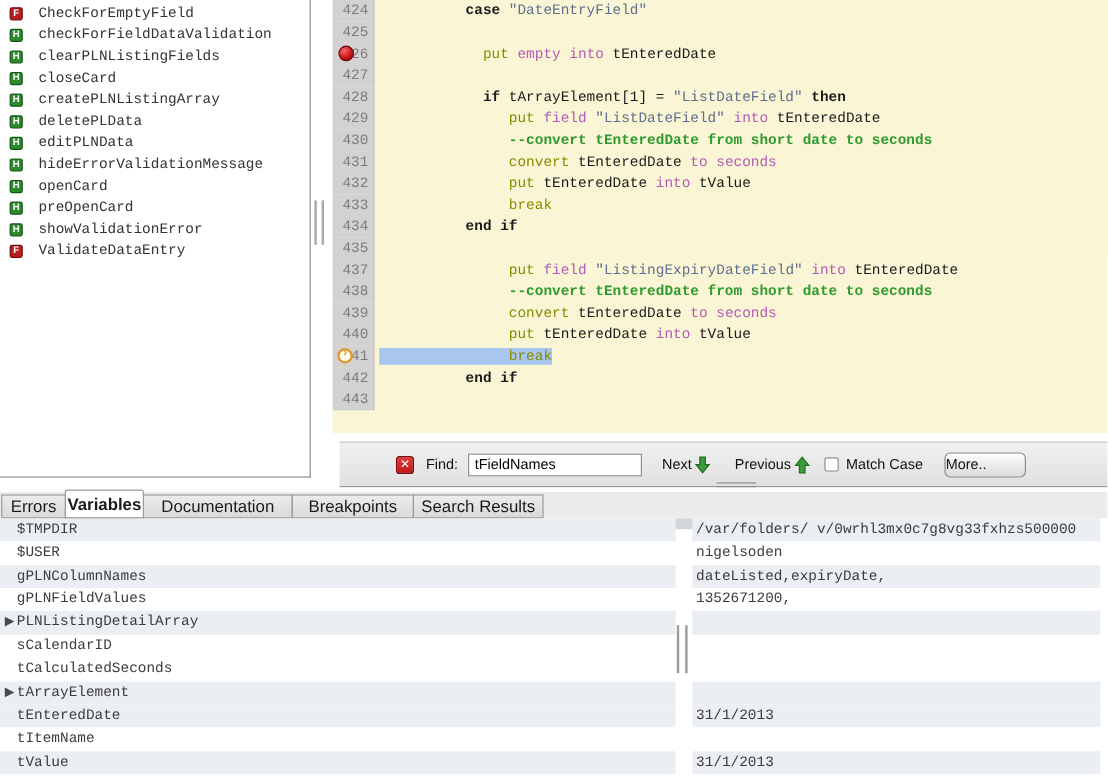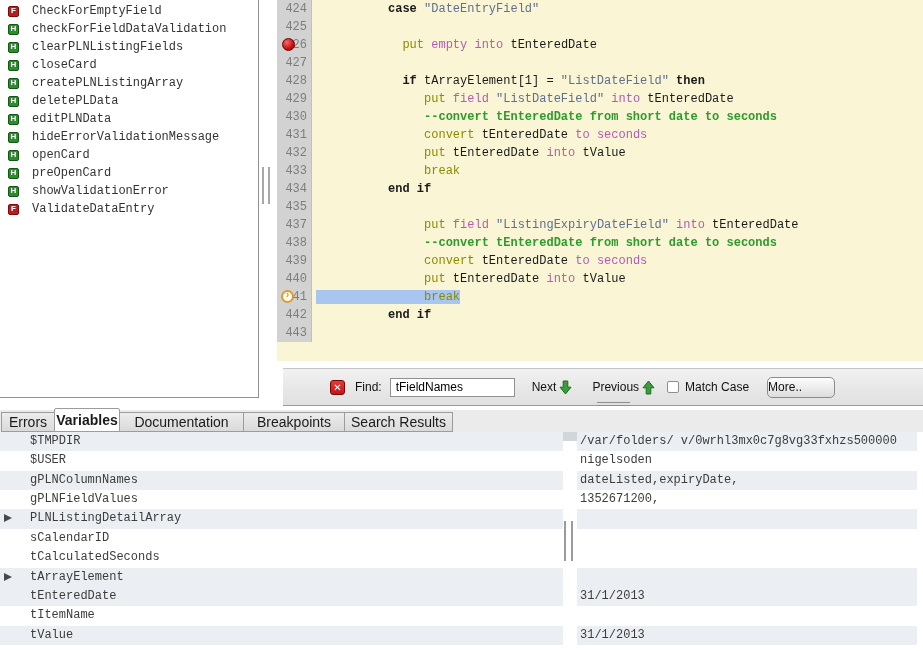--- a/index.html
+++ b/index.html
@@ -51,21 +51,21 @@
 
   
   .find-bar{position:absolute;left:283px;top:368px;width:640px;height:38px;
     background:linear-gradient(#f1f1f1,#e0e0e0);border-top:1px solid #c4c4c4;border-bottom:1px solid #9b9b9b;
     display:flex;align-items:center;font-size:12px}
   .find-close{width:15px;height:15px;margin-left:47px;flex:0 0 15px;
     background:linear-gradient(#e23b3b,var(--find-close-red));border:1px solid #7c0606;border-radius:3px;
     color:#fff;font-size:10px;font-weight:bold;line-height:13px;text-align:center;
     font-family:"DejaVu Sans","Liberation Sans",sans-serif}
   .find-label{margin-left:10px}
-  .find-input{margin-left:8px;width:125px;height:19px;border:1px solid #919191;background:#fff;
+  .find-input{margin-left:8px;width:145px;height:19px;border:1px solid #919191;background:#fff;
     font-family:"Liberation Sans",sans-serif;font-size:12px;padding:0 5px;outline:none}
   .nav-btn{display:flex;align-items:center;cursor:default}
   .next-btn{margin-left:17px}
   .prev-btn{margin-left:20px}
   .nav-btn svg{margin-left:3px}
   .nav-btn path{fill:var(--arrow-green);stroke:#1e6b1e;stroke-width:1}
   .mc-box{margin-left:12px;width:12px;height:12px;background:#fff;border:1px solid #8e8e8e;border-radius:2px;flex:0 0 12px}
   .mc-label{margin-left:6px}
   .more-btn{margin-left:18px;width:68px;height:21px;border:1px solid #8b8b8b;border-radius:5px;
     background:linear-gradient(#fdfdfd,#dcdcdc);text-align:left;line-height:19px}
@@ -80,21 +80,21 @@
   .tab.active{height:24px;background:#fff;font-weight:bold;border-radius:2px 2px 0 0;position:relative;z-index:2}
   .tab:nth-child(1){width:54px}
   .tab:nth-child(2){width:66px}
   .tab:nth-child(3){width:125px}
   .tab:nth-child(4){width:102px}
   .tab:nth-child(5){width:109px}
 
   
   .vars{position:absolute;left:0;top:432px;width:923px;height:213px;display:flex;flex-direction:column}
   .v-row{flex:1;display:flex}
-  .v-name{width:563px;position:relative;padding-left:30px;font-family:"Liberation Mono",monospace;
+  .v-name{width:563px;position:relative;padding-left:14px;font-family:"Liberation Mono",monospace;
     font-size:12px;color:#3c3c3c;line-height:19px;overflow:hidden;white-space:pre}
   .v-gap{width:14px}
   .v-value{width:340px;font-family:"Liberation Mono",monospace;font-size:12px;color:#3c3c3c;
     line-height:19px;padding-left:3px;overflow:hidden;white-space:pre}
   .v-edge{flex:1}
   .v-row.shaded .v-name,.v-row.shaded .v-value{background:var(--row-shade)}
   .tri{position:absolute;left:4px;top:5px;width:0;height:0;border-left:8px solid #4a4a4a;
     border-top:4.5px solid transparent;border-bottom:4.5px solid transparent}
   .col-grip{position:absolute;left:563px;top:432px;width:14px;height:9px;background:#d2d5da}
   .col-handle{position:absolute;left:564px;top:521px;width:9px;height:40px;

